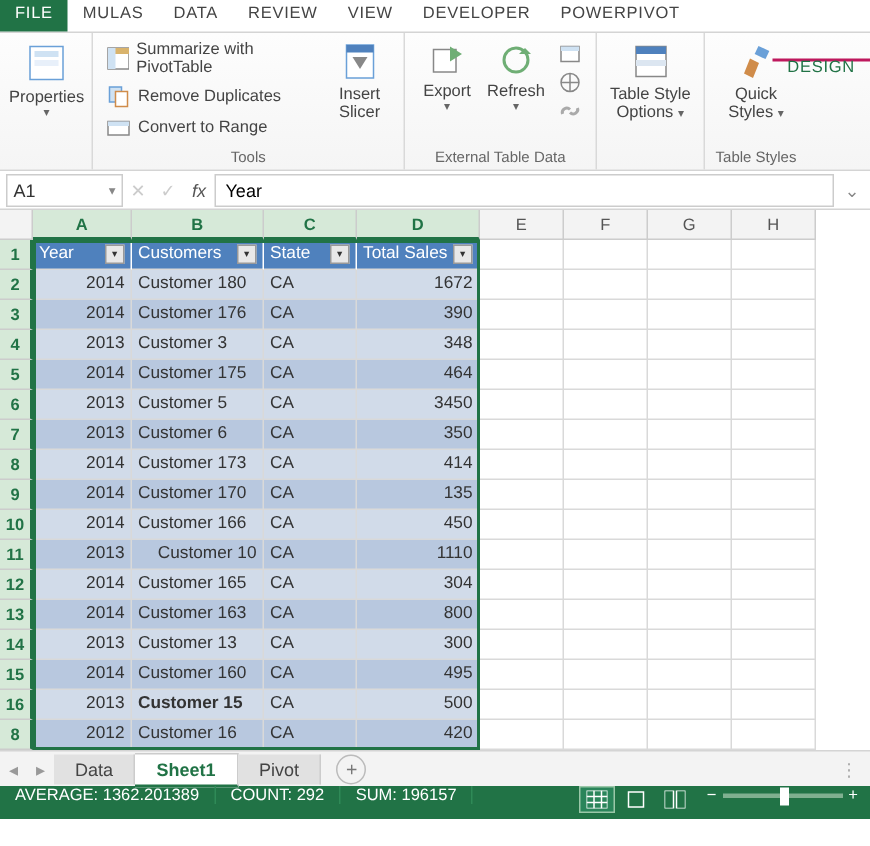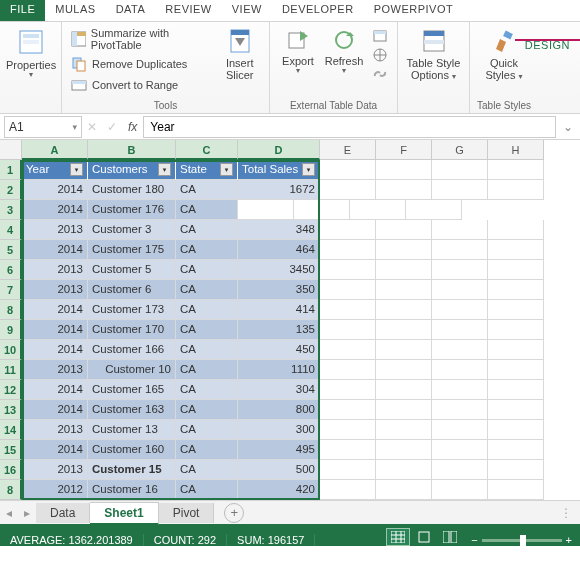--- a/index.html
+++ b/index.html
@@ -58,21 +58,21 @@
   
   .sheettabs { height: 24px; background: #f3f3f3; border-top: 1px solid #d4d4d4; display: flex; align-items: center; }
   .navarr { width: 18px; text-align: center; color: #999; cursor: pointer; }
   .stab { padding: 3px 14px; font-size: 12px; color: #444; background: #e1e1e1; border-right: 1px solid #ccc; cursor: pointer; }
   .stab.active { background: #fff; color: #217346; font-weight: 600; border-top: 1px solid #ccc; border-bottom: 2px solid #217346; margin-bottom: -1px; }
   .addsheet { width: 20px; height: 20px; border: 1px solid #bbb; border-radius: 50%; display: flex; align-items: center; justify-content: center; margin-left: 10px; font-size: 13px; color: #777; cursor: pointer; }
   .sheettabs .sbspacer { flex: 1; }
   .sheettabs .sbdots { color: #aaa; margin-right: 8px; }
 
   
-  .status { height: 22px; background: #217346; color: #fff; display: flex; align-items: flex-end; font-size: 11px; }
+  .status { height: 22px; background: #217346; color: #fff; display: flex; align-items: flex-start; font-size: 11px; }
   .status .stat { padding: 0 10px; border-right: 1px solid #2f8a57; }
   .status .spacer { flex: 1; }
   .status .vbtn { width: 24px; height: 18px; display: inline-flex; align-items: center; justify-content: center; border: 1px solid transparent; margin: 0 1px; cursor: pointer; }
   .status .vbtn.active { border: 1px solid #9ac7a8; background: #2a855a; }
   .zoomsl { display: flex; align-items: center; gap: 4px; margin: 0 8px; }
   .zoomsl .track { width: 80px; height: 3px; background: #7fb090; position: relative; }
   .zoomsl .thumb { position: absolute; top: -4px; width: 6px; height: 12px; background: #fff; left: 38px; }
   .zoomsl .tick { position: absolute; top: -2px; width: 1px; height: 7px; background: #bcd8c4; left: 40px; }
 </style>
 </head>
@@ -290,20 +290,21 @@
         <div class="cell tc num" style="width: 82px;">1672</div>
         <div class="cell empty" style="width: 56px;"></div>
         <div class="cell empty" style="width: 56px;"></div>
         <div class="cell empty" style="width: 56px;"></div>
         <div class="cell empty" style="width: 56px;"></div>
       </div>
       <div class="row tsel band">
         <div class="cell tc num" style="width: 66px;">2014</div>
         <div class="cell tc" style="width: 88px;">Customer 176</div>
         <div class="cell tc" style="width: 62px;">CA</div>
+        <div class="cell tc num" style="width: 82px;">390</div>
         <div class="cell empty" style="width: 56px;"></div>
         <div class="cell empty" style="width: 56px;"></div>
         <div class="cell empty" style="width: 56px;"></div>
         <div class="cell empty" style="width: 56px;"></div>
       </div>
       <div class="row tsel">
         <div class="cell tc num" style="width: 66px;">2013</div>
         <div class="cell tc" style="width: 88px;">Customer 3</div>
         <div class="cell tc" style="width: 62px;">CA</div>
         <div class="cell tc num" style="width: 82px;">348</div>

